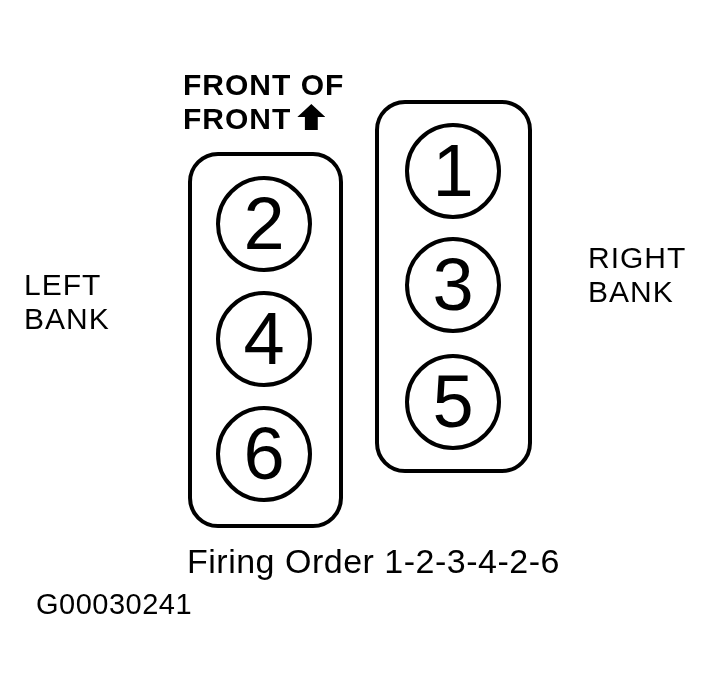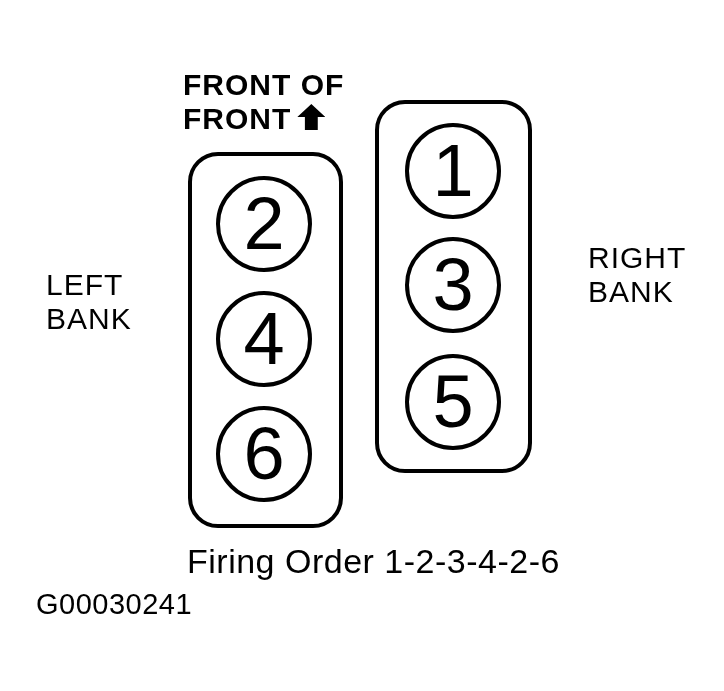--- a/index.html
+++ b/index.html
@@ -20,21 +20,21 @@
     position: absolute;
     white-space: nowrap;
     color: #000000;
   }
   .lbl {
     font-size: 30px;
     line-height: 34px;
     letter-spacing: 1px;
   }
   .front-label   { left: 183px; top: 68px; font-weight: bold; }
-  .left-bank-lbl { left: 46px;  top: 268px; }
+  .left-bank-lbl { left: 24px;  top: 268px; }
   .right-bank-lbl{ left: 588px; top: 241px; }
   .caption {
     left: 187px; top: 543px;
     font-size: 34px;
     line-height: 37px;
     letter-spacing: 0.5px;
   }
   .figcode {
     left: 36px; top: 590px;
     font-size: 29px;

